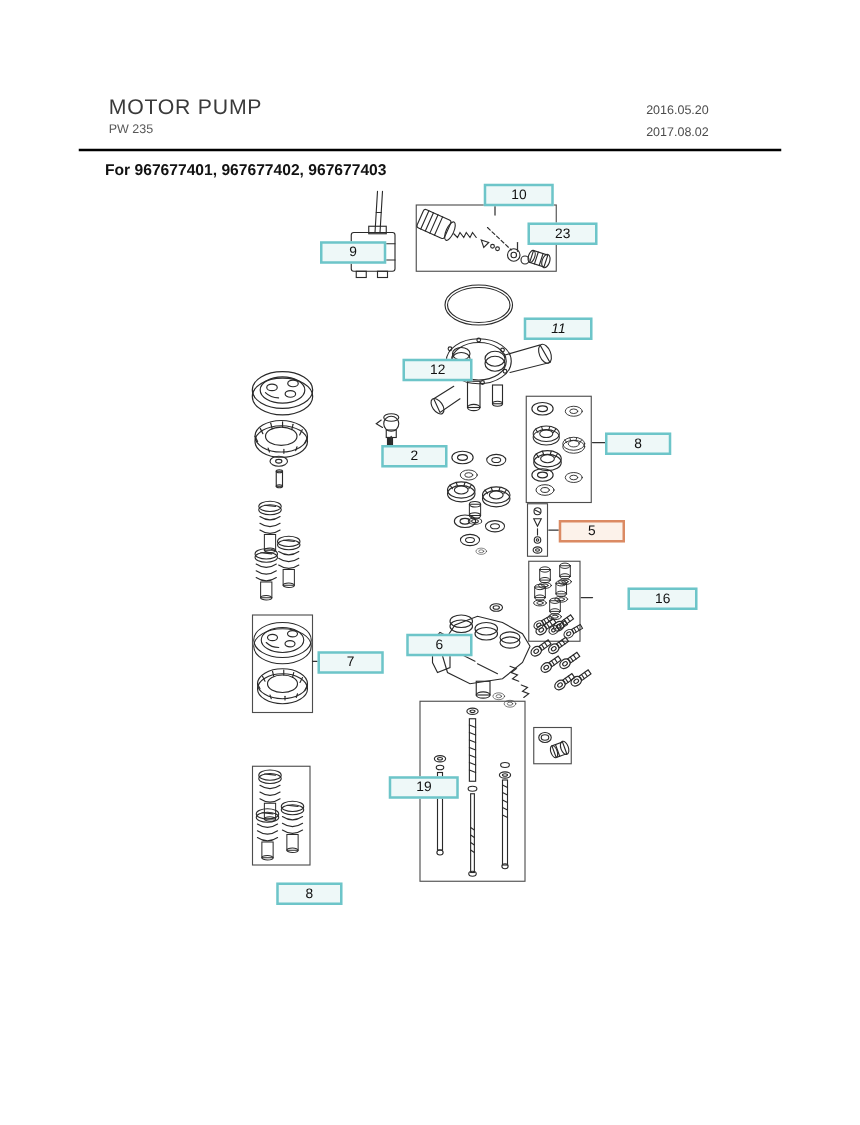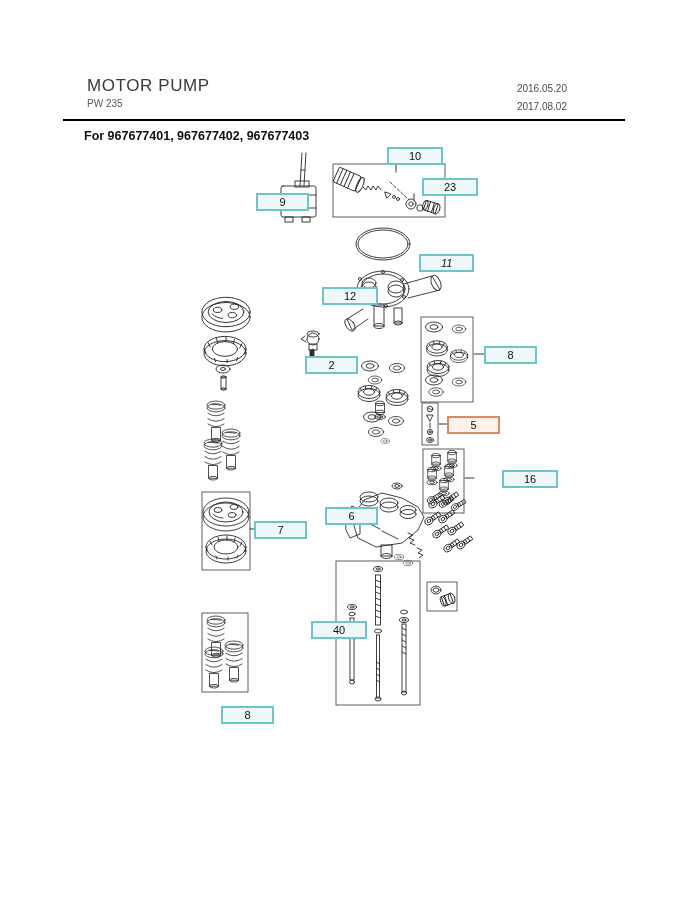--- a/index.html
+++ b/index.html
@@ -362,17 +362,17 @@
         <div class="callout" style="left: 221px; top: 706px;">8</div>
         <div class="callout" style="left: 256px; top: 193px;">9</div>
         <div class="callout" style="left: 387px; top: 147px;">10</div>
         <div class="callout" style="left: 419px; top: 254px; font-style: italic;">11</div>
         <div class="callout" style="left: 322px; top: 287px;">12</div>
         <div class="callout" style="left: 305px; top: 356px;">2</div>
         <div class="callout" style="left: 484px; top: 346px;">8</div>
         <div class="callout highlight" style="left: 447px; top: 416px;">5</div>
         <div class="callout" style="left: 474px; top: 470px; margin-left: 28px;">16</div>
         <div class="callout" style="left: 325px; top: 507px;">6</div>
-        <div class="callout" style="left: 311px; top: 621px;">40</div>
+        <div class="callout" style="left: 311px; top: 621px;">19</div>
         <div class="callout" style="left: 382px; top: 178px; margin-left: 40px;">23</div>
       </div>
   </div>
 </div>
 
 </body></html>

